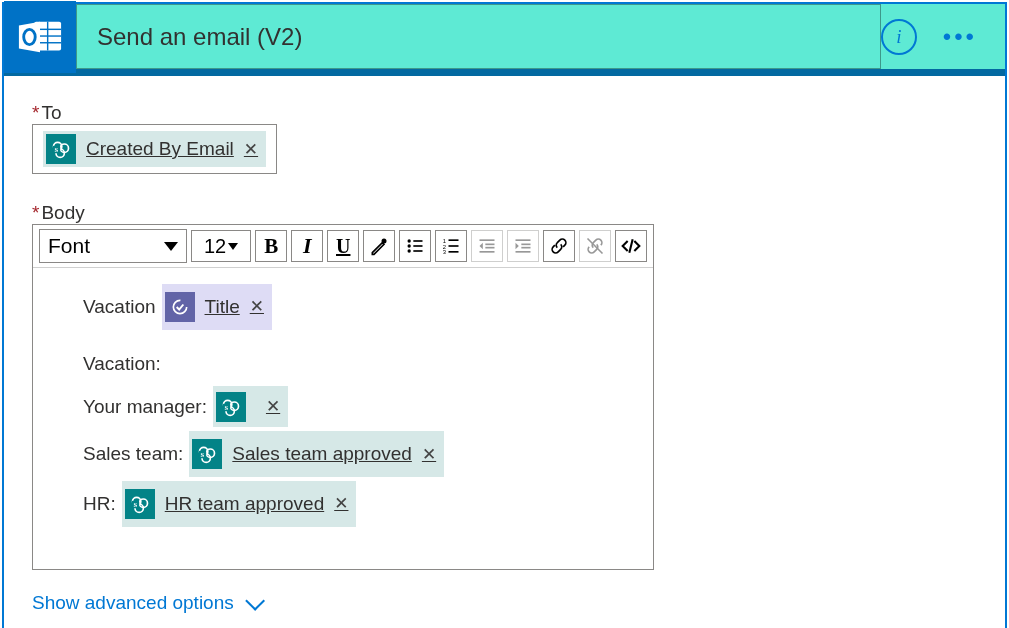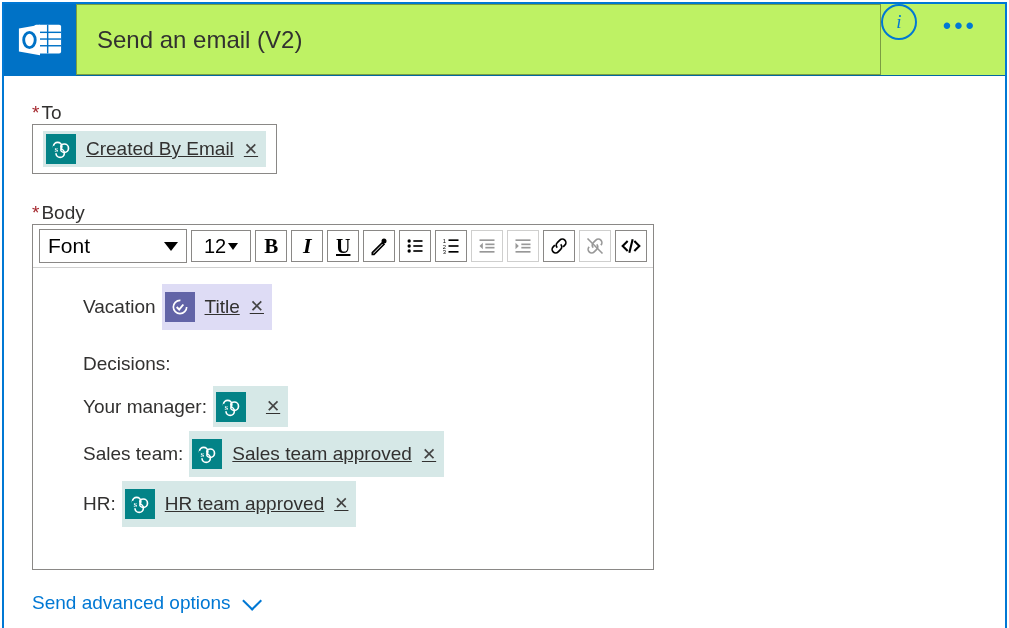--- a/index.html
+++ b/index.html
@@ -7,24 +7,24 @@
       font-family: "Segoe UI", Arial, sans-serif;
       background: #ffffff;
       padding: 2px;
       width: 1009px;
     }
     .card {
       border: 2px solid #0078d4;
       background: #ffffff;
     }
     .header {
-      background: #bef264;
-      display: flex;
-      align-items: flex-start;
-      border-bottom: 1px solid #0369a1;
+      background: #5eead4;
+      display: flex;
+      align-items: center;
+      border-bottom: 7px solid #0369a1;
       height: 72px;
     }
     .header-icon-box {
       width: 72px;
       height: 72px;
       background: #0072c6;
       display: flex;
       align-items: center;
       justify-content: center;
       flex-shrink: 0;
@@ -352,21 +352,21 @@
                     <circle cx="12" cy="12" r="8" fill="none" stroke="#fff" stroke-width="2" stroke-dasharray="38 12"></circle>
                     <path d="M8 12 L11 15 L16 9" fill="none" stroke="#fff" stroke-width="2.3"></path>
                   </svg>
               </span>
               <span>Title</span>
               <span class="token-remove">✕</span>
             </span>
           </div>
           <div style="height:12px"></div>
           <div class="line">
-              <span>Decisions:</span>
+              <span>Vacation:</span>
             </div>
           <div class="line">
             <span class="line-text">Your manager:</span>
             <span class="token token-sp">
               <span class="token-icon icon-sp">
                 <svg class="sp-svg" viewBox="0 0 24 24">
                     <circle cx="8" cy="9" r="5" fill="none" stroke="#fff" stroke-width="2"></circle>
                     <circle cx="16" cy="11" r="5" fill="none" stroke="#fff" stroke-width="2"></circle>
                     <circle cx="11" cy="17" r="5" fill="none" stroke="#fff" stroke-width="2"></circle>
                     <rect x="2" y="8" width="9" height="9" rx="1.5" fill="#038387"></rect>
@@ -407,20 +407,20 @@
               <span>HR team approved</span>
               <span class="token-remove">✕</span>
             </span>
           </div>
         </div>
       </div>
     </div>
 
     <div class="adv-row">
       <button class="adv-link">
-        <span>Send advanced options</span>
+        <span>Show advanced options</span>
         <span class="chev-down"></span>
       </button>
     </div>
 
   </div>
 
 </div>
 
 </body></html>

